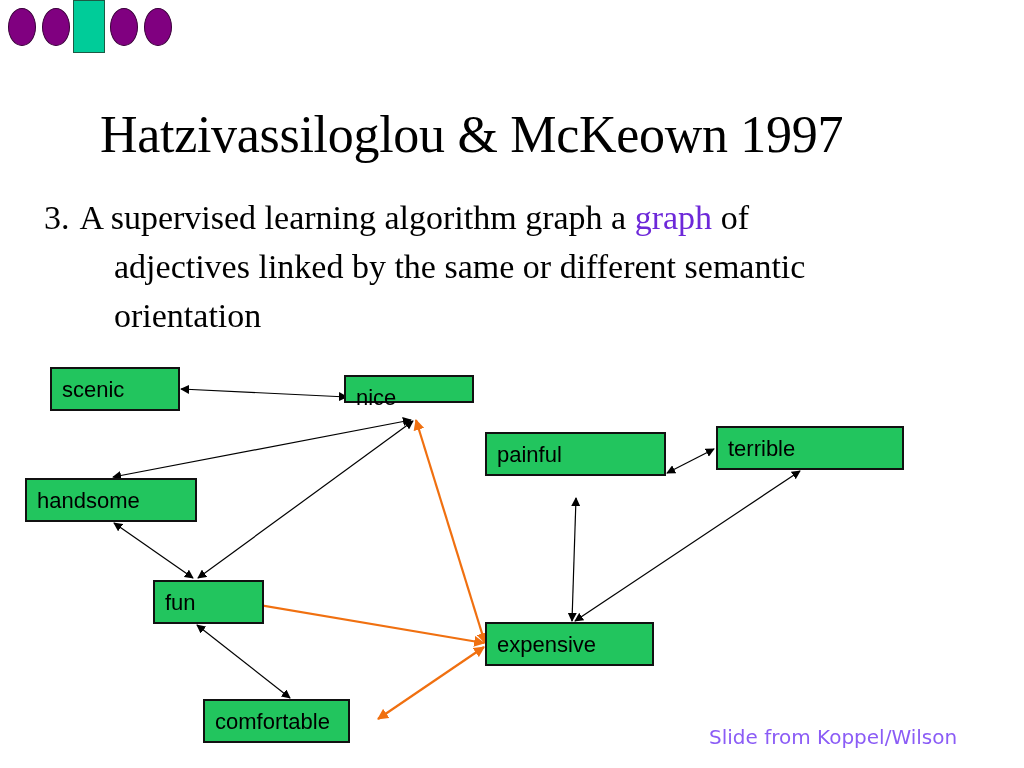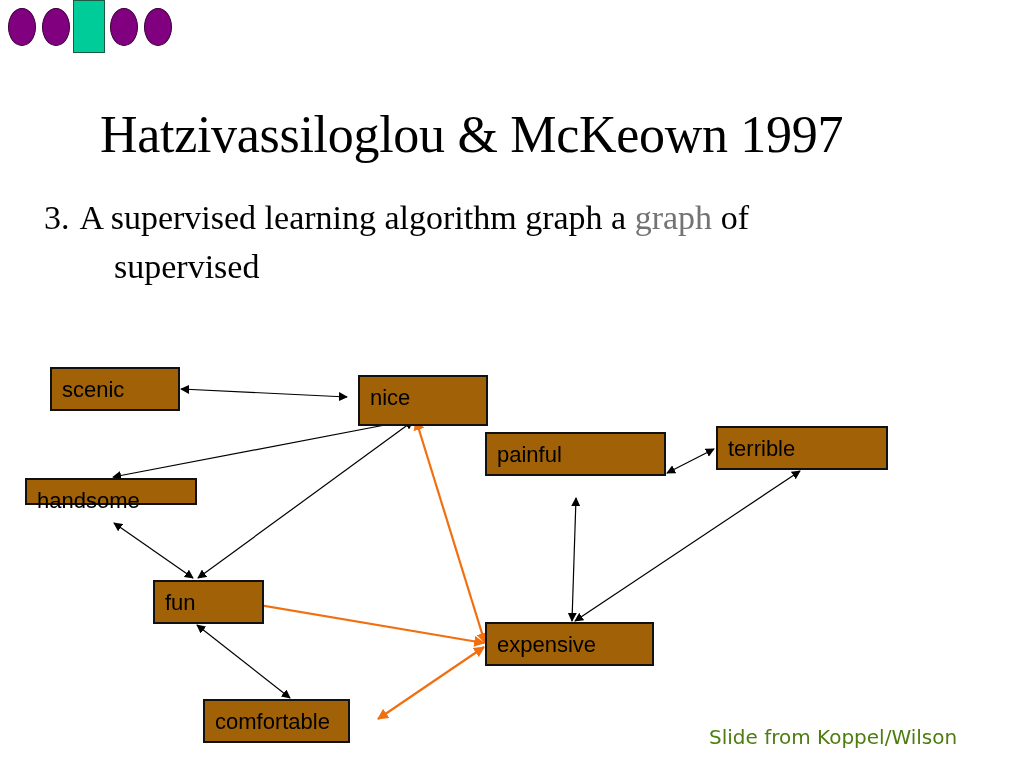--- a/index.html
+++ b/index.html
@@ -21,49 +21,50 @@
     position: absolute; left: 100px; top: 103px; font-size: 52px;
     line-height: 64px; white-space: nowrap; letter-spacing: -0.3px; font-family: Liberation Serif, serif;
   }
   .bullet {
     position: absolute; left: 44px; top: 193px; width: 920px;
     font-size: 34px; line-height: 49px;
   }
   .bullet .line { display: block; white-space: nowrap; }
   .bullet .indent { padding-left: 70px; }
   .bullet .num { margin-right: 10px; }
-  .accent { color: #737373; }
+  .accent { color: #6d28d9; }
   svg.graph { position: absolute; left: 0; top: 0; }
   .node {
     position: absolute; border: 2px solid #111; box-sizing: border-box;
-    background: #a16207; font-family: "Liberation Sans", sans-serif; font-size: 22px;
+    background: #22c55e; font-family: "Liberation Sans", sans-serif; font-size: 22px;
     padding-left: 10px; line-height: 1; padding-top: 10px;
   }
   .credit {
     position: absolute; left: 709px; top: 725px;
     font-family: "DejaVu Sans", sans-serif; font-size: 20px; white-space: nowrap;
-    color: #4d7c0f;
+    color: #8b5cf6;
   }
 </style>
 </head>
 <body>
 
 <div class="logo">
   <div class="dot" style="left:8px"></div>
   <div class="dot" style="left:42px"></div>
   <div class="bar"></div>
   <div class="dot" style="left:110px"></div>
   <div class="dot" style="left:144px"></div>
 </div>
 
 <div class="title">Hatzivassiloglou &amp; McKeown 1997</div>
 
 <div class="bullet">
   <span class="line"><span class="num">3.</span><span>A supervised learning algorithm graph a</span> <span class="accent">graph</span> <span>of</span></span>
-  <span class="line indent">supervised</span>
+  <span class="line indent">adjectives linked by the same or different semantic</span>
+  <span class="line indent">orientation</span>
 </div>
 
 <svg class="graph" width="1024" height="768">
   <defs>
     <marker id="ab" viewBox="0 0 10 10" refX="9" refY="5" markerWidth="9" markerHeight="9" orient="auto-start-reverse" markerUnits="userSpaceOnUse">
       <path d="M0,0 L10,5 L0,10 z" fill="#000"></path>
     </marker>
     <marker id="ao" viewBox="0 0 10 10" refX="9" refY="5" markerWidth="11" markerHeight="11" orient="auto-start-reverse" markerUnits="userSpaceOnUse">
       <path d="M0,0 L10,5 L0,10 z" fill="#f07010"></path>
     </marker>
@@ -79,21 +80,21 @@
     <line x1="800" y1="471" x2="575" y2="621" marker-start="url(#ab)" marker-end="url(#ab)"></line>
   </g>
   <g stroke="#f07010" stroke-width="2.2" fill="none">
     <line x1="416" y1="420" x2="485" y2="643" marker-start="url(#ao)" marker-end="url(#ao)"></line>
     <line x1="241" y1="602" x2="484" y2="643" marker-start="url(#ao)" marker-end="url(#ao)"></line>
     <line x1="378" y1="719" x2="484" y2="647" marker-start="url(#ao)" marker-end="url(#ao)"></line>
   </g>
 </svg>
 
 <div class="node" style="left:50px;top:367px;width:130px;height:44px">scenic</div>
-<div class="node" style="left:358px;top:375px;width:130px;height:51px">nice</div>
-<div class="node" style="left:25px;top:478px;width:172px;height:27px">handsome</div>
+<div class="node" style="left:344px;top:375px;width:130px;height:28px">nice</div>
+<div class="node" style="left:25px;top:478px;width:172px;height:44px">handsome</div>
 <div class="node" style="left:153px;top:580px;width:111px;height:44px">fun</div>
 <div class="node" style="left:203px;top:699px;width:147px;height:44px">comfortable</div>
 <div class="node" style="left:485px;top:432px;width:181px;height:44px">painful</div>
-<div class="node" style="left:716px;top:426px;width:172px;height:44px">terrible</div>
+<div class="node" style="left:716px;top:426px;width:188px;height:44px">terrible</div>
 <div class="node" style="left:485px;top:622px;width:169px;height:44px">expensive</div>
 
 <div class="credit">Slide from Koppel/Wilson</div>
 
 </body></html>

